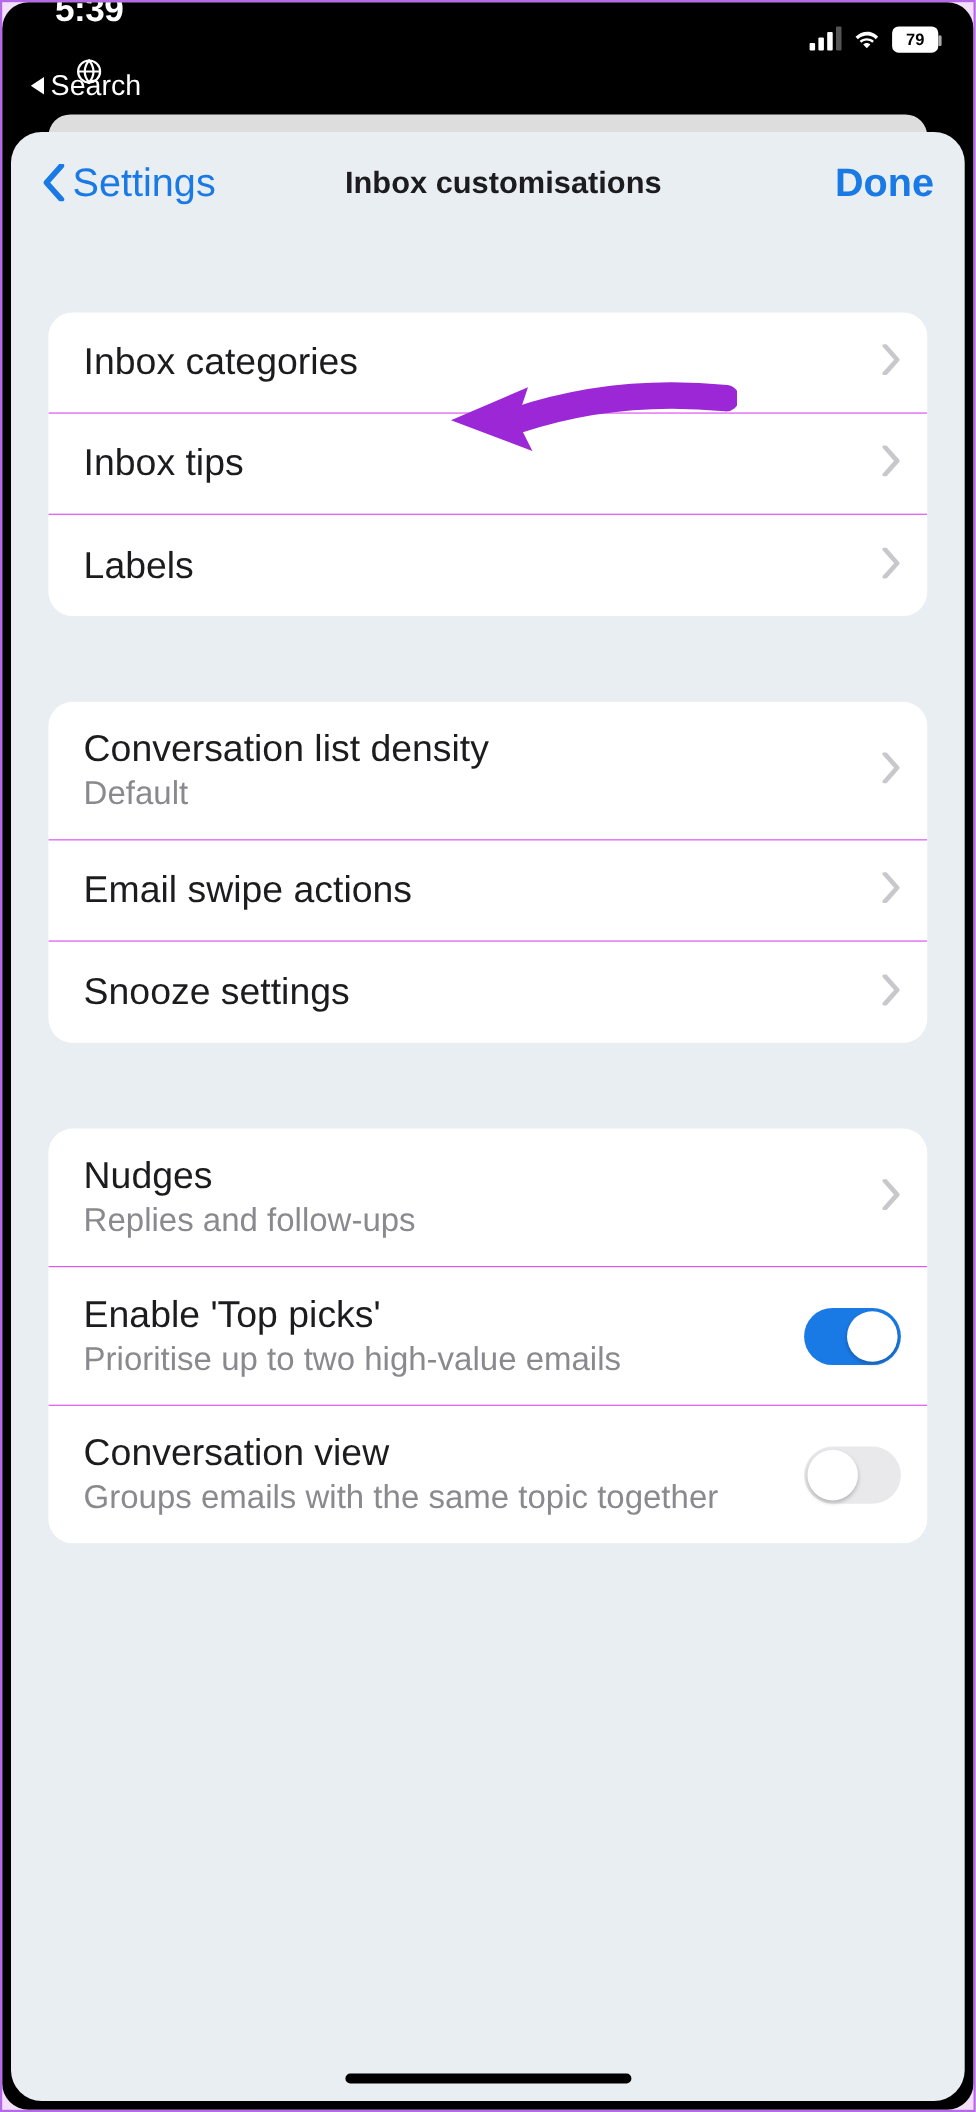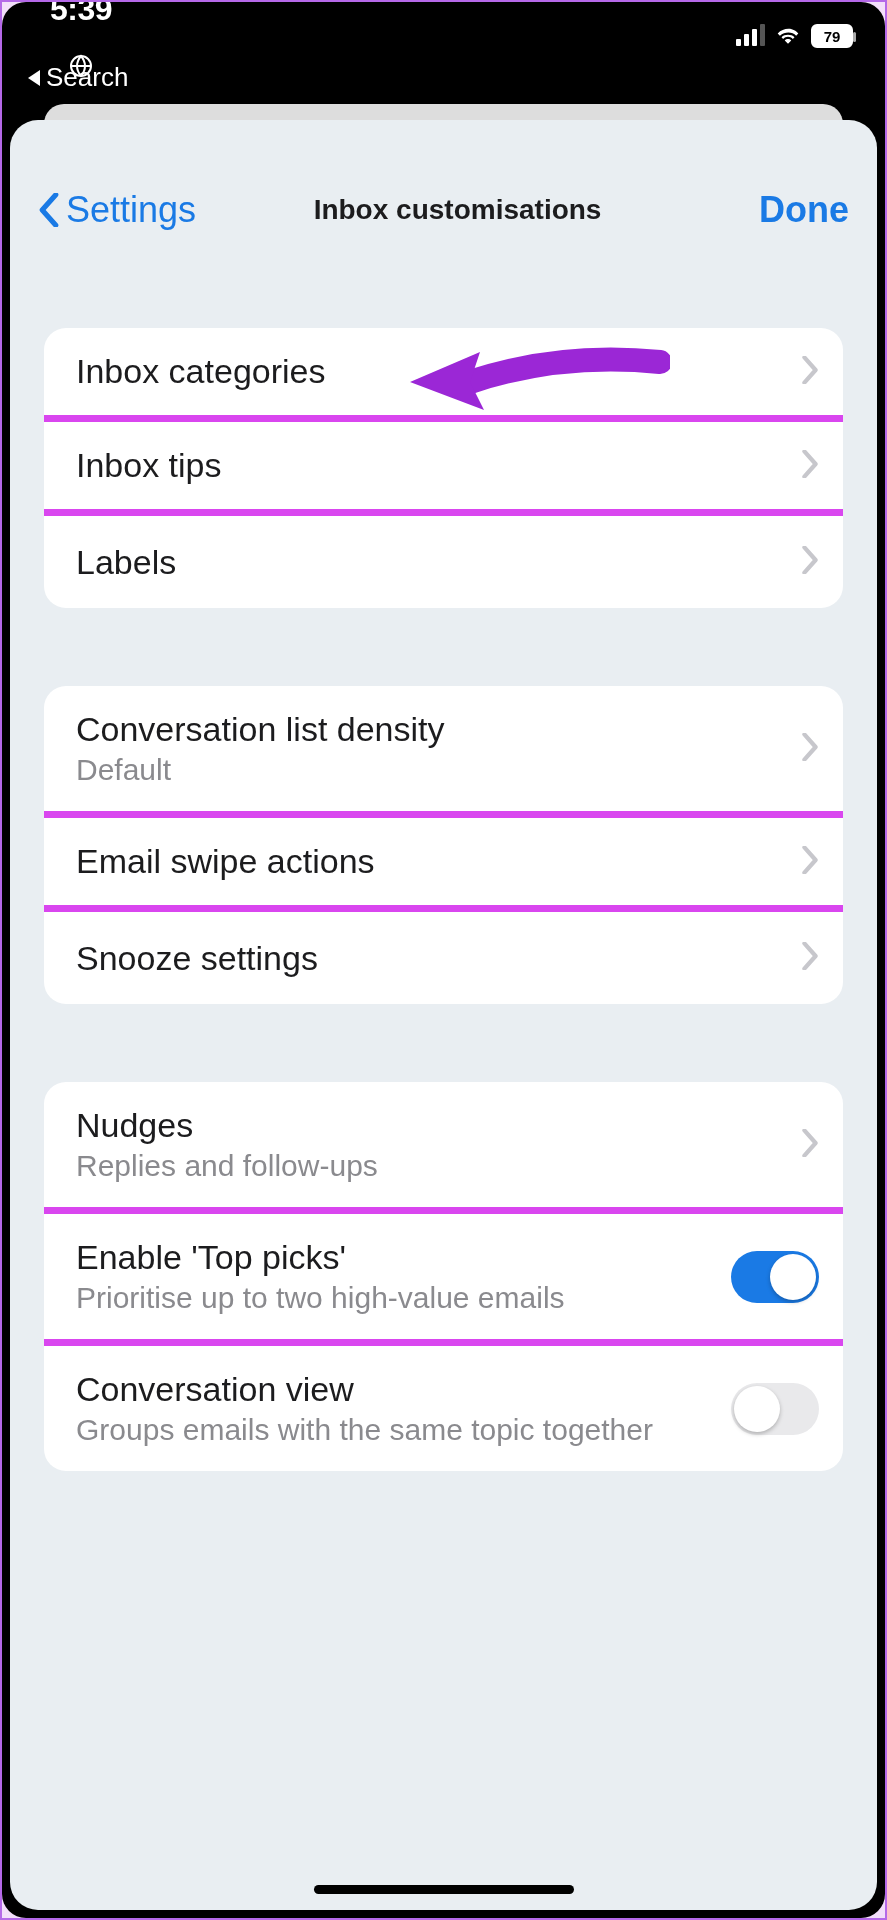--- a/index.html
+++ b/index.html
@@ -73,35 +73,34 @@
   .modal {
     position:absolute; left:8px; right:8px; top:118px; bottom:8px;
     background:#e9eef2;
     border-radius:28px;
     overflow:hidden;
   }
   .nav-bar{
     height:92px;
     display:flex; align-items:center; justify-content:space-between;
     padding:0 28px;
-    margin-top:44px;
   }
   .nav-back{ display:flex; align-items:center; gap:6px; color:#1a7ae5; font-size:36px; font-weight:400;}
   .nav-title{ font-size:28px; font-weight:700; color:#1c1c1e; flex:1; text-align:center; padding-right:40px;}
   .nav-done{ color:#1a7ae5; font-size:36px; font-weight:700;}
   .chevron-left-svg{ width:22px; height:34px; }
   
   .content{ padding: 72px 34px 0 34px; }
   .group{
     background:#fff; border-radius:22px; overflow:hidden; margin-bottom:78px;
   }
   .row{
     padding:24px 24px 24px 32px;
     display:flex; align-items:center; justify-content:space-between;
-    border-bottom:7px solid #d946ef;
+    border-bottom:1px solid #d946ef;
     min-height:92px;
     position:relative;
   }
   .row:last-child{ border-bottom:none; }
   .row-text{ display:flex; flex-direction:column; gap:4px; flex:1; padding-right:20px;}
   .row-title{ font-size:34px; color:#1c1c1e; }
   .row-sub{ font-size:30px; color:#8a8a8e; }
   .chevron-right{ color:#c7c7cc; }
   .chevron-right svg{ width:18px; height:28px; }
   

